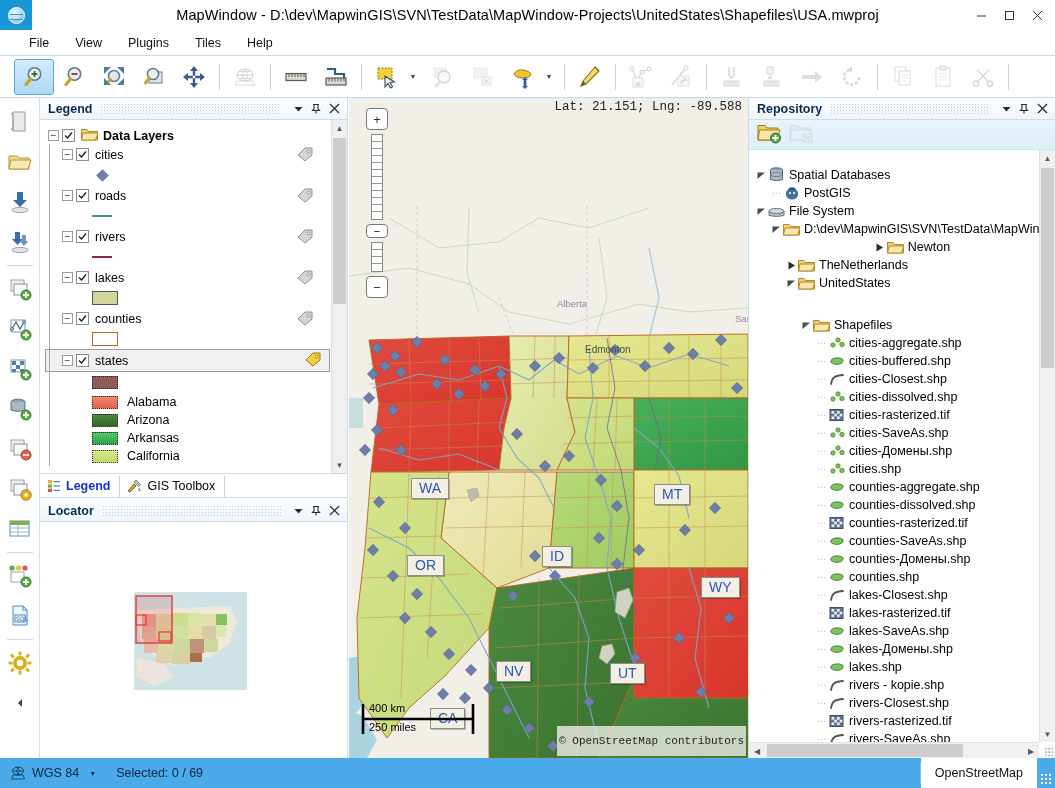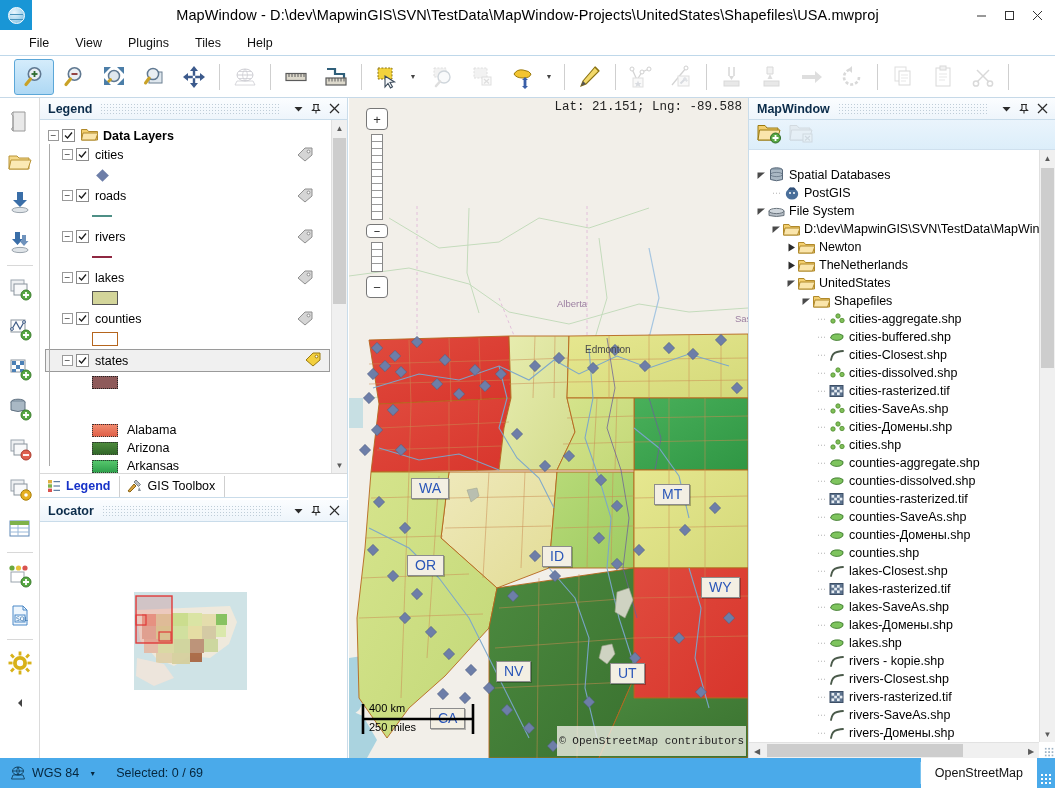--- a/index.html
+++ b/index.html
@@ -796,21 +796,21 @@
               <path d="M1 8 L8 1 L15 1 L15 8 L8 14 Z" fill="#f2cf3e" stroke="#9a7a10"></path>
               <circle cx="11.5" cy="4.5" r="1.4" fill="#fff" stroke="#9a7a10"></circle>
             </svg>
         </span>
       </div>
       <div class="symrow" style="padding-left:46px;">
         <span class="sym-box" style="background:#8e5a5a; border:1px dotted #222; height:13px;"></span>
       </div>
 
 
-      <div class="catrow" style="padding-left:46px;margin-top:28px;">
+      <div class="catrow" style="padding-left:46px;">
         <span class="cat-sw" style="background:linear-gradient(#f08a6e,#e06048);"></span>
         <span class="cat-lb">Alabama</span>
       </div>
       <div class="catrow" style="padding-left:46px;">
         <span class="cat-sw" style="background:linear-gradient(#4d8a3c,#32682a);"></span>
         <span class="cat-lb">Arizona</span>
       </div>
       <div class="catrow" style="padding-left:46px;">
         <span class="cat-sw" style="background:linear-gradient(#55c66c,#2fa04c);"></span>
         <span class="cat-lb">Arkansas</span>
@@ -1271,21 +1271,21 @@
       <span style="position:absolute; left:8px; top:0px;text-align:right;">400 km</span>
       <span style="position:absolute; left:8px; top:19px;">250 miles</span>
     </div>
   </div>
 
   <div id="osm-credit">© OpenStreetMap contributors</div>
 </div>
 
 <div id="repo-panel">
   <div class="panel-hdr">
-    <span class="panel-title">MapWindow</span>
+    <span class="panel-title">Repository</span>
     <span class="hdr-dots"></span>
     <span class="hdr-btn">
       <svg width="11" height="11" viewBox="0 0 11 11">
           <path d="M1.5 4 L9.5 4 L5.5 8.5 Z" fill="#2b2b2b"></path>
         </svg>
     </span>
     <span class="hdr-btn">
       <svg width="12" height="12" viewBox="0 0 12 12">
         <path d="M3 1.5 L9 1.5 M4 1.5 L4 6 L2.5 7.5 L9.5 7.5 L8 6 L8 1.5 M6 7.5 L6 10.5" stroke="#2b2b2b" stroke-width="1.1" fill="none"></path>
       </svg>
@@ -1367,63 +1367,63 @@
             </svg>
           </span>
           <span class="rico">
             <svg width="17" height="14" viewBox="0 0 17 14">
               <path d="M0.5 2.5 L6 2.5 L7.5 4.5 L16.5 4.5 L16.5 13 L0.5 13 Z" fill="#f3cf6f" stroke="#b0892a"></path>
               <path d="M2 6 L17 6 L14.5 13 L0.5 13 Z" fill="#fae5ab" stroke="#b0892a"></path>
             </svg>
           </span>
           <span class="rlbl">D:\dev\MapwinGIS\SVN\TestData\MapWindo</span>
         </div>
+        <div class="rrow" style="padding-left: 32px; justify-content: center;">
+          <span class="rtri">
+            <svg width="9" height="9" viewBox="0 0 9 9">
+              <path d="M1.5 0.5 L8 4.5 L1.5 8.5 Z" fill="#2b2b2b"></path>
+            </svg>
+          </span>
+          <span class="rico">
+            <svg width="17" height="14" viewBox="0 0 17 14">
+              <path d="M0.5 2.5 L6 2.5 L7.5 4.5 L16.5 4.5 L16.5 13 L0.5 13 Z" fill="#f3cf6f" stroke="#b0892a"></path>
+              <path d="M2 6 L17 6 L14.5 13 L0.5 13 Z" fill="#fae5ab" stroke="#b0892a"></path>
+            </svg>
+          </span>
+          <span class="rlbl">Newton</span>
+        </div>
         <div class="rrow" style="padding-left: 32px;">
           <span class="rtri">
             <svg width="9" height="9" viewBox="0 0 9 9">
               <path d="M1.5 0.5 L8 4.5 L1.5 8.5 Z" fill="#2b2b2b"></path>
             </svg>
           </span>
           <span class="rico">
             <svg width="17" height="14" viewBox="0 0 17 14">
               <path d="M0.5 2.5 L6 2.5 L7.5 4.5 L16.5 4.5 L16.5 13 L0.5 13 Z" fill="#f3cf6f" stroke="#b0892a"></path>
               <path d="M2 6 L17 6 L14.5 13 L0.5 13 Z" fill="#fae5ab" stroke="#b0892a"></path>
             </svg>
           </span>
-          <span class="rlbl">Newton</span>
-        </div>
-        <div class="rrow" style="padding-left: 32px;">
-          <span class="rtri">
-            <svg width="9" height="9" viewBox="0 0 9 9">
-              <path d="M1.5 0.5 L8 4.5 L1.5 8.5 Z" fill="#2b2b2b"></path>
-            </svg>
-          </span>
-          <span class="rico">
-            <svg width="17" height="14" viewBox="0 0 17 14">
-              <path d="M0.5 2.5 L6 2.5 L7.5 4.5 L16.5 4.5 L16.5 13 L0.5 13 Z" fill="#f3cf6f" stroke="#b0892a"></path>
-              <path d="M2 6 L17 6 L14.5 13 L0.5 13 Z" fill="#fae5ab" stroke="#b0892a"></path>
-            </svg>
-          </span>
           <span class="rlbl">TheNetherlands</span>
         </div>
         <div class="rrow" style="padding-left: 32px;">
           <span class="rtri">
             <svg width="9" height="9" viewBox="0 0 9 9">
               <path d="M0.5 1.5 L8 1.5 L0.5 8 Z" fill="#4a4a4a"></path>
             </svg>
           </span>
           <span class="rico">
             <svg width="17" height="14" viewBox="0 0 17 14">
               <path d="M0.5 2.5 L6 2.5 L7.5 4.5 L16.5 4.5 L16.5 13 L0.5 13 Z" fill="#f3cf6f" stroke="#b0892a"></path>
               <path d="M2 6 L17 6 L14.5 13 L0.5 13 Z" fill="#fae5ab" stroke="#b0892a"></path>
             </svg>
           </span>
           <span class="rlbl">UnitedStates</span>
         </div>
-        <div class="rrow" style="padding-left: 47px;">
+        <div class="rrow" style="padding-left: 47px; margin-top: 24px;">
           <span class="rtri">
             <svg width="9" height="9" viewBox="0 0 9 9">
               <path d="M0.5 1.5 L8 1.5 L0.5 8 Z" fill="#4a4a4a"></path>
             </svg>
           </span>
           <span class="rico">
             <svg width="17" height="14" viewBox="0 0 17 14">
               <path d="M0.5 2.5 L6 2.5 L7.5 4.5 L16.5 4.5 L16.5 13 L0.5 13 Z" fill="#f3cf6f" stroke="#b0892a"></path>
               <path d="M2 6 L17 6 L14.5 13 L0.5 13 Z" fill="#fae5ab" stroke="#b0892a"></path>
             </svg>

